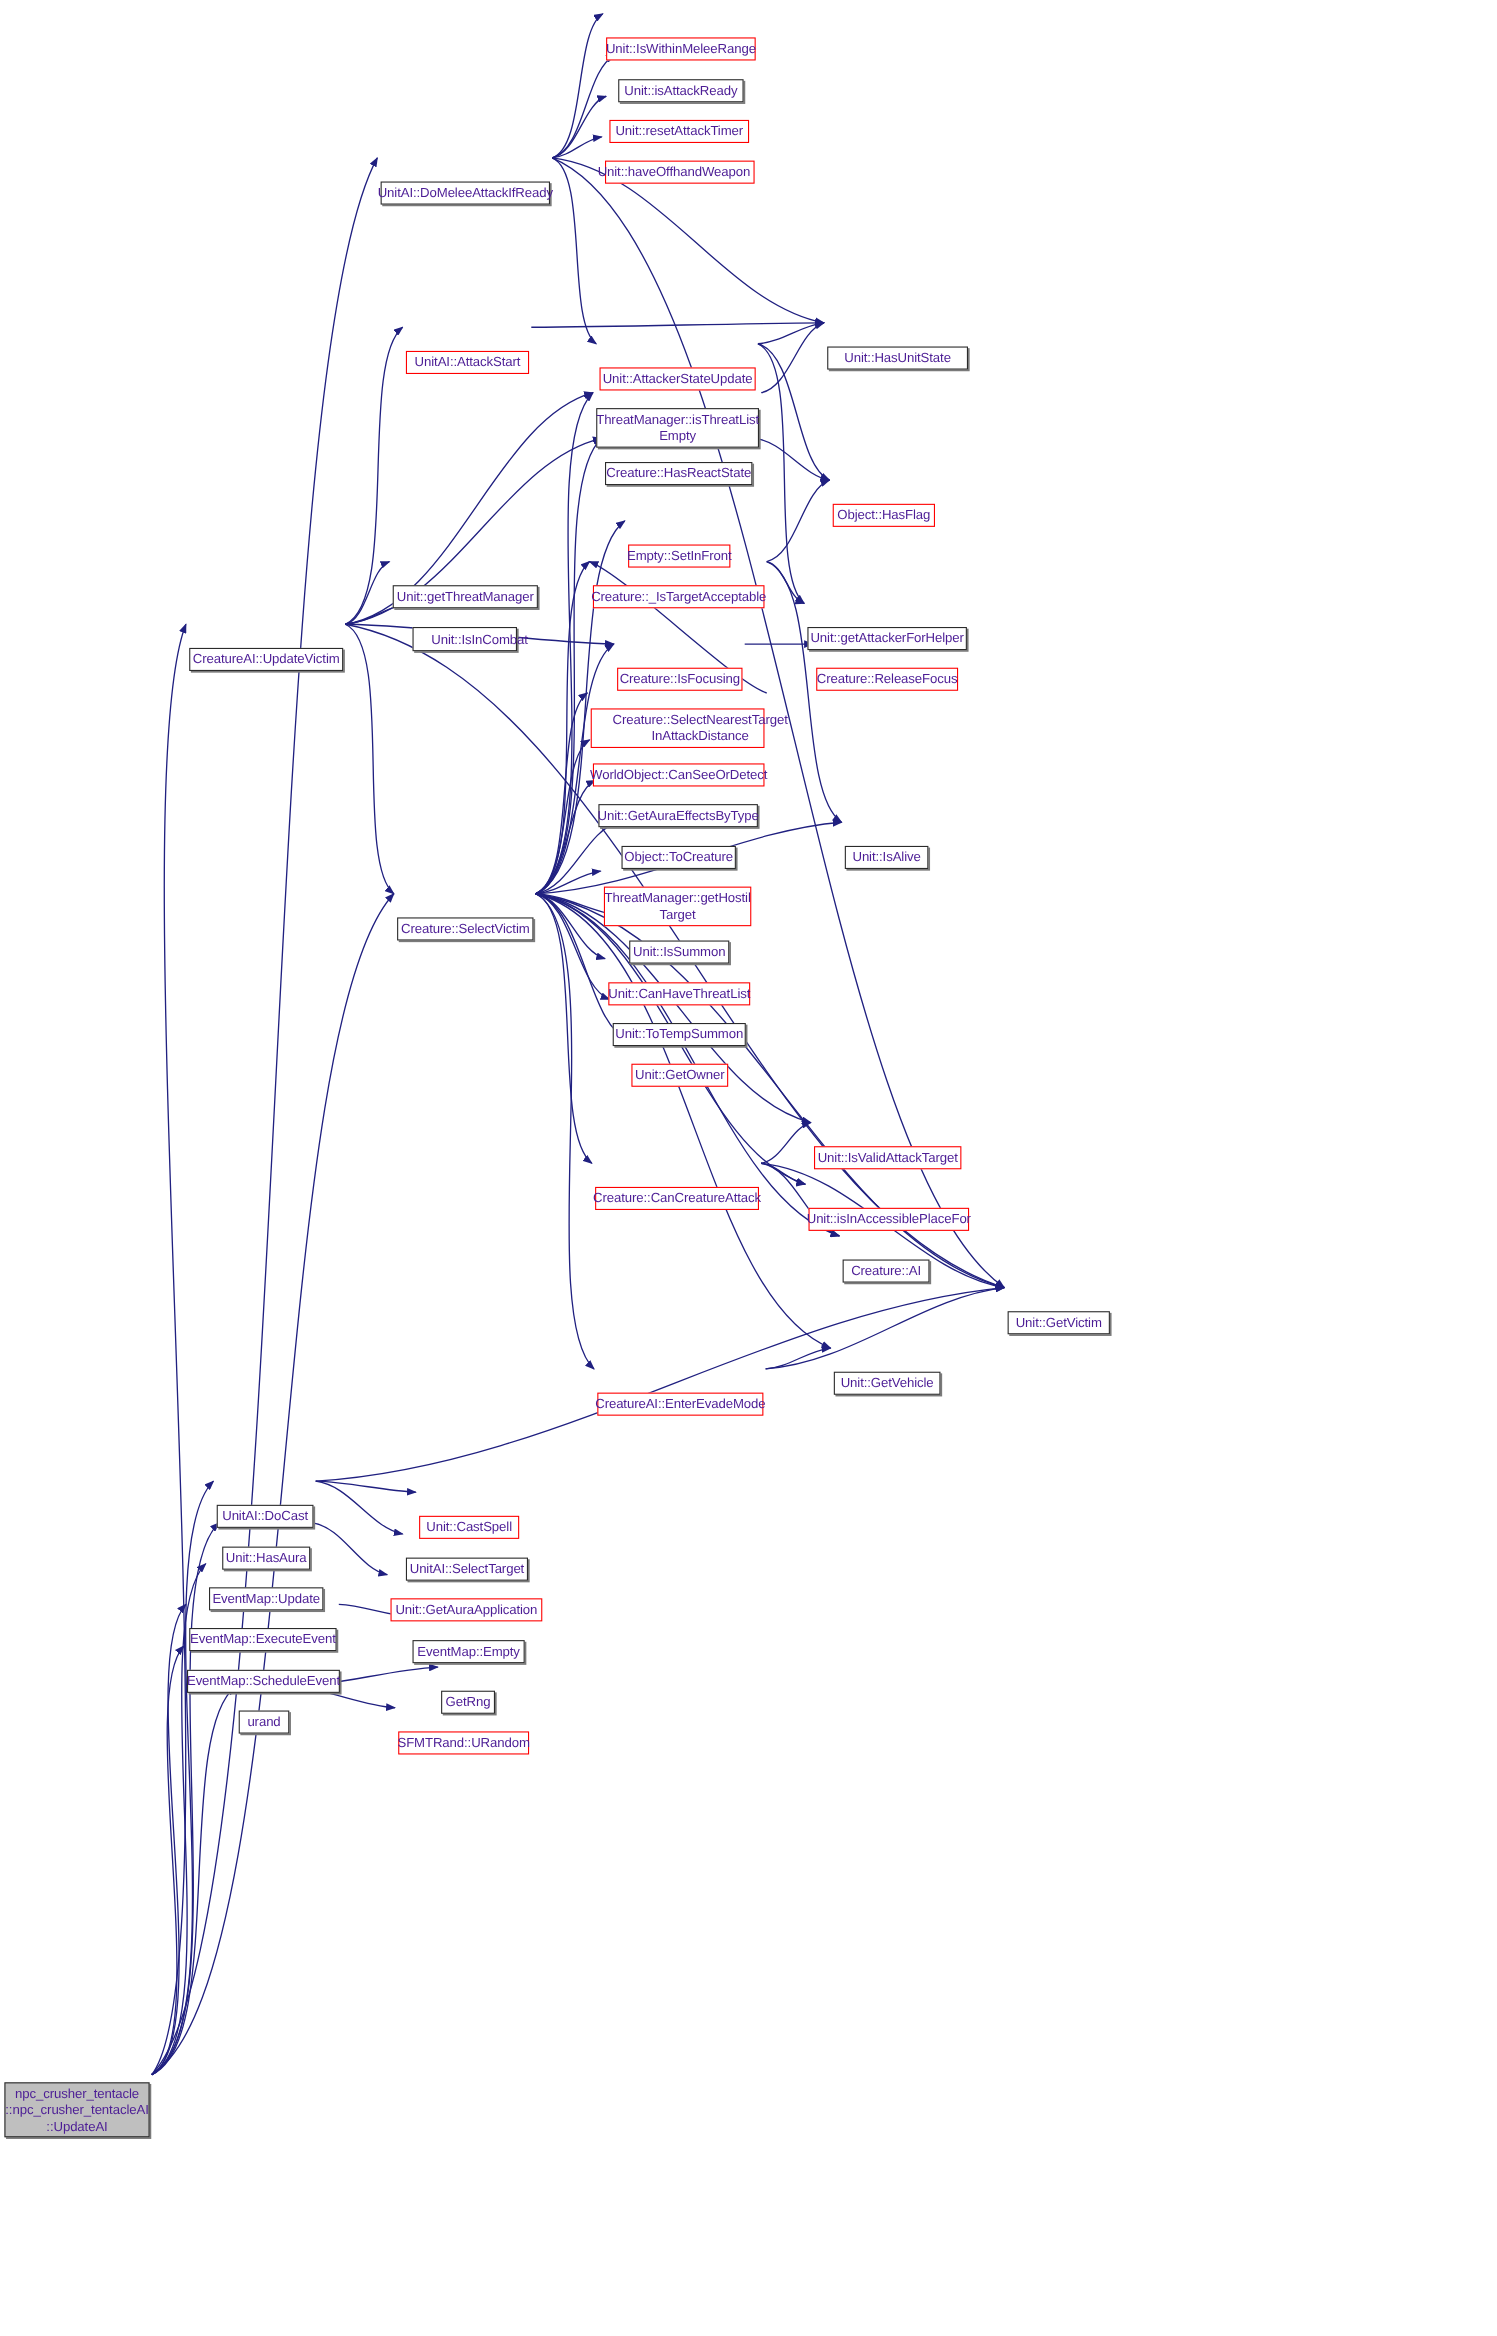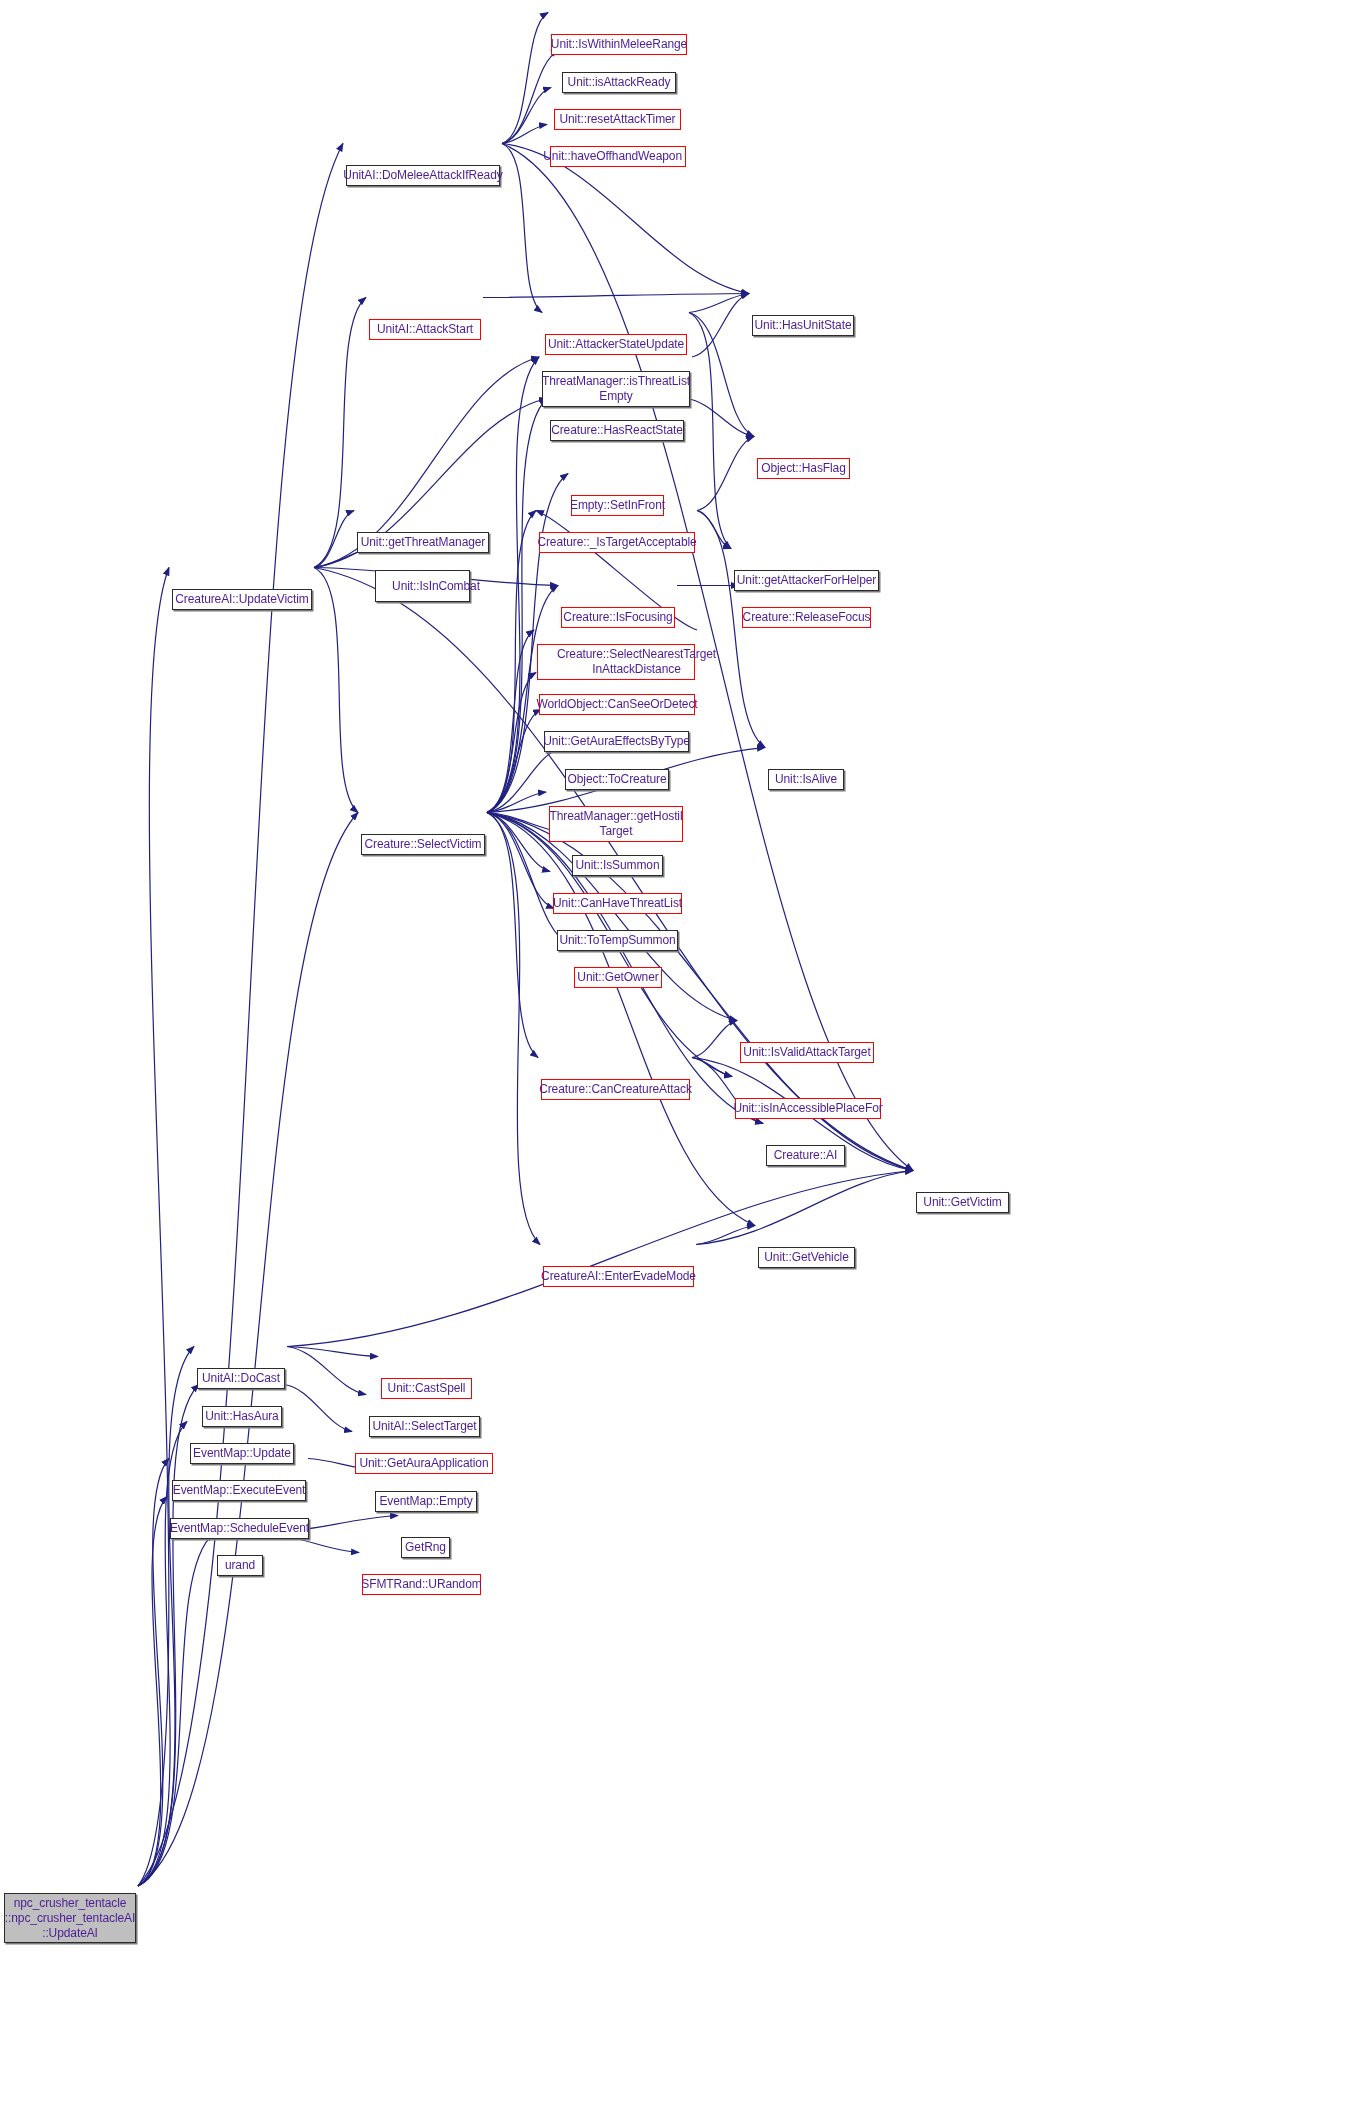--- a/index.html
+++ b/index.html
@@ -129,31 +129,31 @@
   </svg>
   <div id="node-layer">
       <div class="node root" style="left: 4px; top: 1861px; width: 132px; height: 50px;"><span>npc_crusher_tentacle
 ::npc_crusher_tentacleAI
 ::UpdateAI</span></div>
       <div class="node plain" style="left: 346px; top: 133px; width: 154px; height: 21px;"><span>UnitAI::DoMeleeAttackIfReady</span></div>
       <div class="node red" style="left: 551px; top: 2px; width: 136px; height: 21px;"><span>Unit::IsWithinMeleeRange</span></div>
       <div class="node plain" style="left: 562px; top: 40px; width: 114px; height: 21px;"><span>Unit::isAttackReady</span></div>
       <div class="node red" style="left: 554px; top: 77px; width: 127px; height: 21px;"><span>Unit::resetAttackTimer</span></div>
       <div class="node red" style="left: 550px; top: 114px; width: 136px; height: 21px; justify-content: flex-end;"><span>Unit::haveOffhandWeapon</span></div>
-      <div class="node plain" style="left: 752px; top: 283px; width: 102px; height: 21px;"><span>Unit::HasUnitState</span></div>
+      <div class="node plain" style="left: 752px; top: 283px; width: 128px; height: 21px;"><span>Unit::HasUnitState</span></div>
       <div class="node red" style="left: 369px; top: 287px; width: 112px; height: 21px;"><span>UnitAI::AttackStart</span></div>
       <div class="node red" style="left: 545px; top: 302px; width: 142px; height: 21px;"><span>Unit::AttackerStateUpdate</span></div>
       <div class="node plain" style="left: 542px; top: 339px; width: 148px; height: 36px;"><span>ThreatManager::isThreatList
 Empty</span></div>
       <div class="node plain" style="left: 550px; top: 388px; width: 134px; height: 21px;"><span>Creature::HasReactState</span></div>
       <div class="node red" style="left: 757px; top: 426px; width: 93px; height: 21px;"><span>Object::HasFlag</span></div>
       <div class="node red" style="left: 571px; top: 463px; width: 93px; height: 21px;"><span>Empty::SetInFront</span></div>
       <div class="node red" style="left: 539px; top: 500px; width: 156px; height: 21px;"><span>Creature::_IsTargetAcceptable</span></div>
       <div class="node plain" style="left: 357px; top: 500px; width: 132px; height: 21px;"><span>Unit::getThreatManager</span></div>
-      <div class="node plain" style="left: 375px; top: 538px; width: 95px; height: 32px; padding-left: 30px;"><span>Unit::IsInCombat</span></div>
+      <div class="node plain" style="left: 375px; top: 538px; width: 95px; height: 22px; padding-left: 30px;"><span>Unit::IsInCombat</span></div>
       <div class="node plain" style="left: 734px; top: 538px; width: 145px; height: 21px;"><span>Unit::getAttackerForHelper</span></div>
       <div class="node plain" style="left: 172px; top: 557px; width: 140px; height: 21px;"><span>CreatureAI::UpdateVictim</span></div>
       <div class="node red" style="left: 561px; top: 575px; width: 114px; height: 21px;"><span>Creature::IsFocusing</span></div>
       <div class="node red" style="left: 742px; top: 575px; width: 129px; height: 21px;"><span>Creature::ReleaseFocus</span></div>
       <div class="node red" style="left: 537px; top: 612px; width: 158px; height: 36px; padding-left: 44px;"><span>Creature::SelectNearestTarget
 InAttackDistance</span></div>
       <div class="node red" style="left: 539px; top: 662px; width: 156px; height: 21px;"><span>WorldObject::CanSeeOrDetect</span></div>
       <div class="node plain" style="left: 544px; top: 699px; width: 145px; height: 21px;"><span>Unit::GetAuraEffectsByType</span></div>
       <div class="node plain" style="left: 565px; top: 737px; width: 104px; height: 21px;"><span>Object::ToCreature</span></div>
       <div class="node plain" style="left: 768px; top: 737px; width: 76px; height: 21px;"><span>Unit::IsAlive</span></div>

